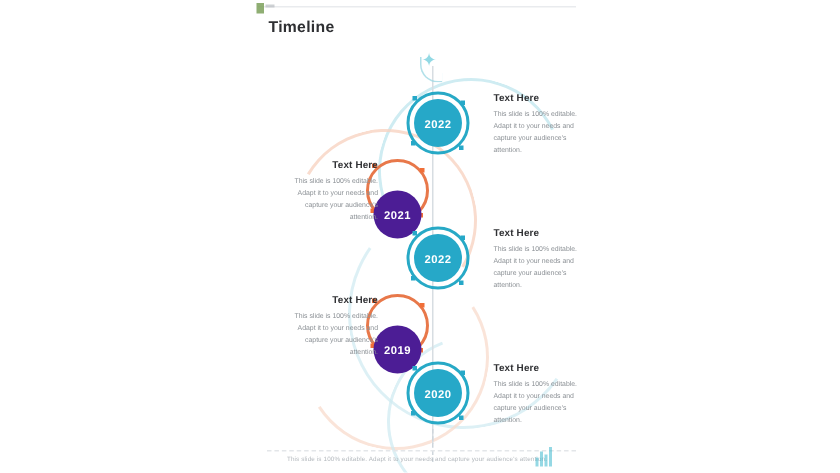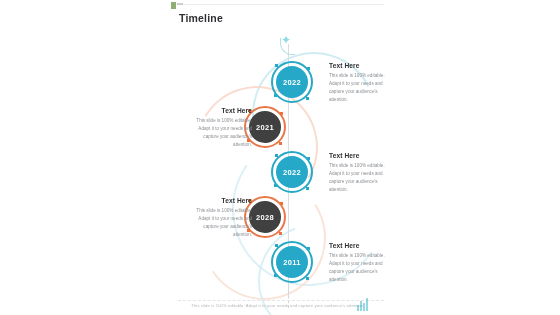--- a/index.html
+++ b/index.html
@@ -169,21 +169,21 @@
     color: #ffffff;
     font-size: 7.5px;
     font-weight: bold;
     letter-spacing: .3px;
     display: flex;
     align-items: center;
     justify-content: center;
     box-sizing: border-box;
     text-align: right;
   }
-  .node.orange .disc { background: #404040; }
+  .node.orange .disc { background: #4c1d95; margin-top: 16px; }
 
   
   .dot {
     position: absolute;
     width: 3px; height: 3px;
     background: #26a8c8;
   }
   .node.orange .dot { background: #f06f38; }
   .dot.d-tl { left: 4px;  top: 3px; }
   .dot.d-tr { left: 36px; top: 6px; }
@@ -303,34 +303,34 @@
     <div class="t-head">Text Here</div>
     <div class="t-body">This slide is 100% editable. Adapt it to your needs and capture your audience's attention.</div>
   </div>
 
   <div class="node orange" style="left:244px; top:196px;">
     <div class="ring"></div>
     <div class="dot d-tl"></div>
     <div class="dot d-tr"></div>
     <div class="dot d-bl"></div>
     <div class="dot d-br"></div>
-    <div class="disc">2028</div>
+    <div class="disc">2019</div>
   </div>
   <div class="tblock left" style="left:186px; top:197px;">
     <div class="t-head">Text Here</div>
     <div class="t-body">This slide is 100% editable. Adapt it to your needs and capture your audience's attention.</div>
   </div>
 
   <div class="node" style="left:271px; top:241px;">
     <div class="ring"></div>
     <div class="dot d-tl"></div>
     <div class="dot d-tr"></div>
     <div class="dot d-bl"></div>
     <div class="dot d-br"></div>
-    <div class="disc">2011</div>
+    <div class="disc">2020</div>
   </div>
   <div class="tblock right" style="left:329px; top:242px;">
     <div class="t-head">Text Here</div>
     <div class="t-body">This slide is 100% editable. Adapt it to your needs and capture your audience's attention.</div>
   </div>
 
   <div class="footer-rule"></div>
   <div class="footer-note">This slide is 100% editable. Adapt it to your needs and capture your audience's attention.</div>
   <div class="brand-mark">
     <div class="bar b1"></div>

